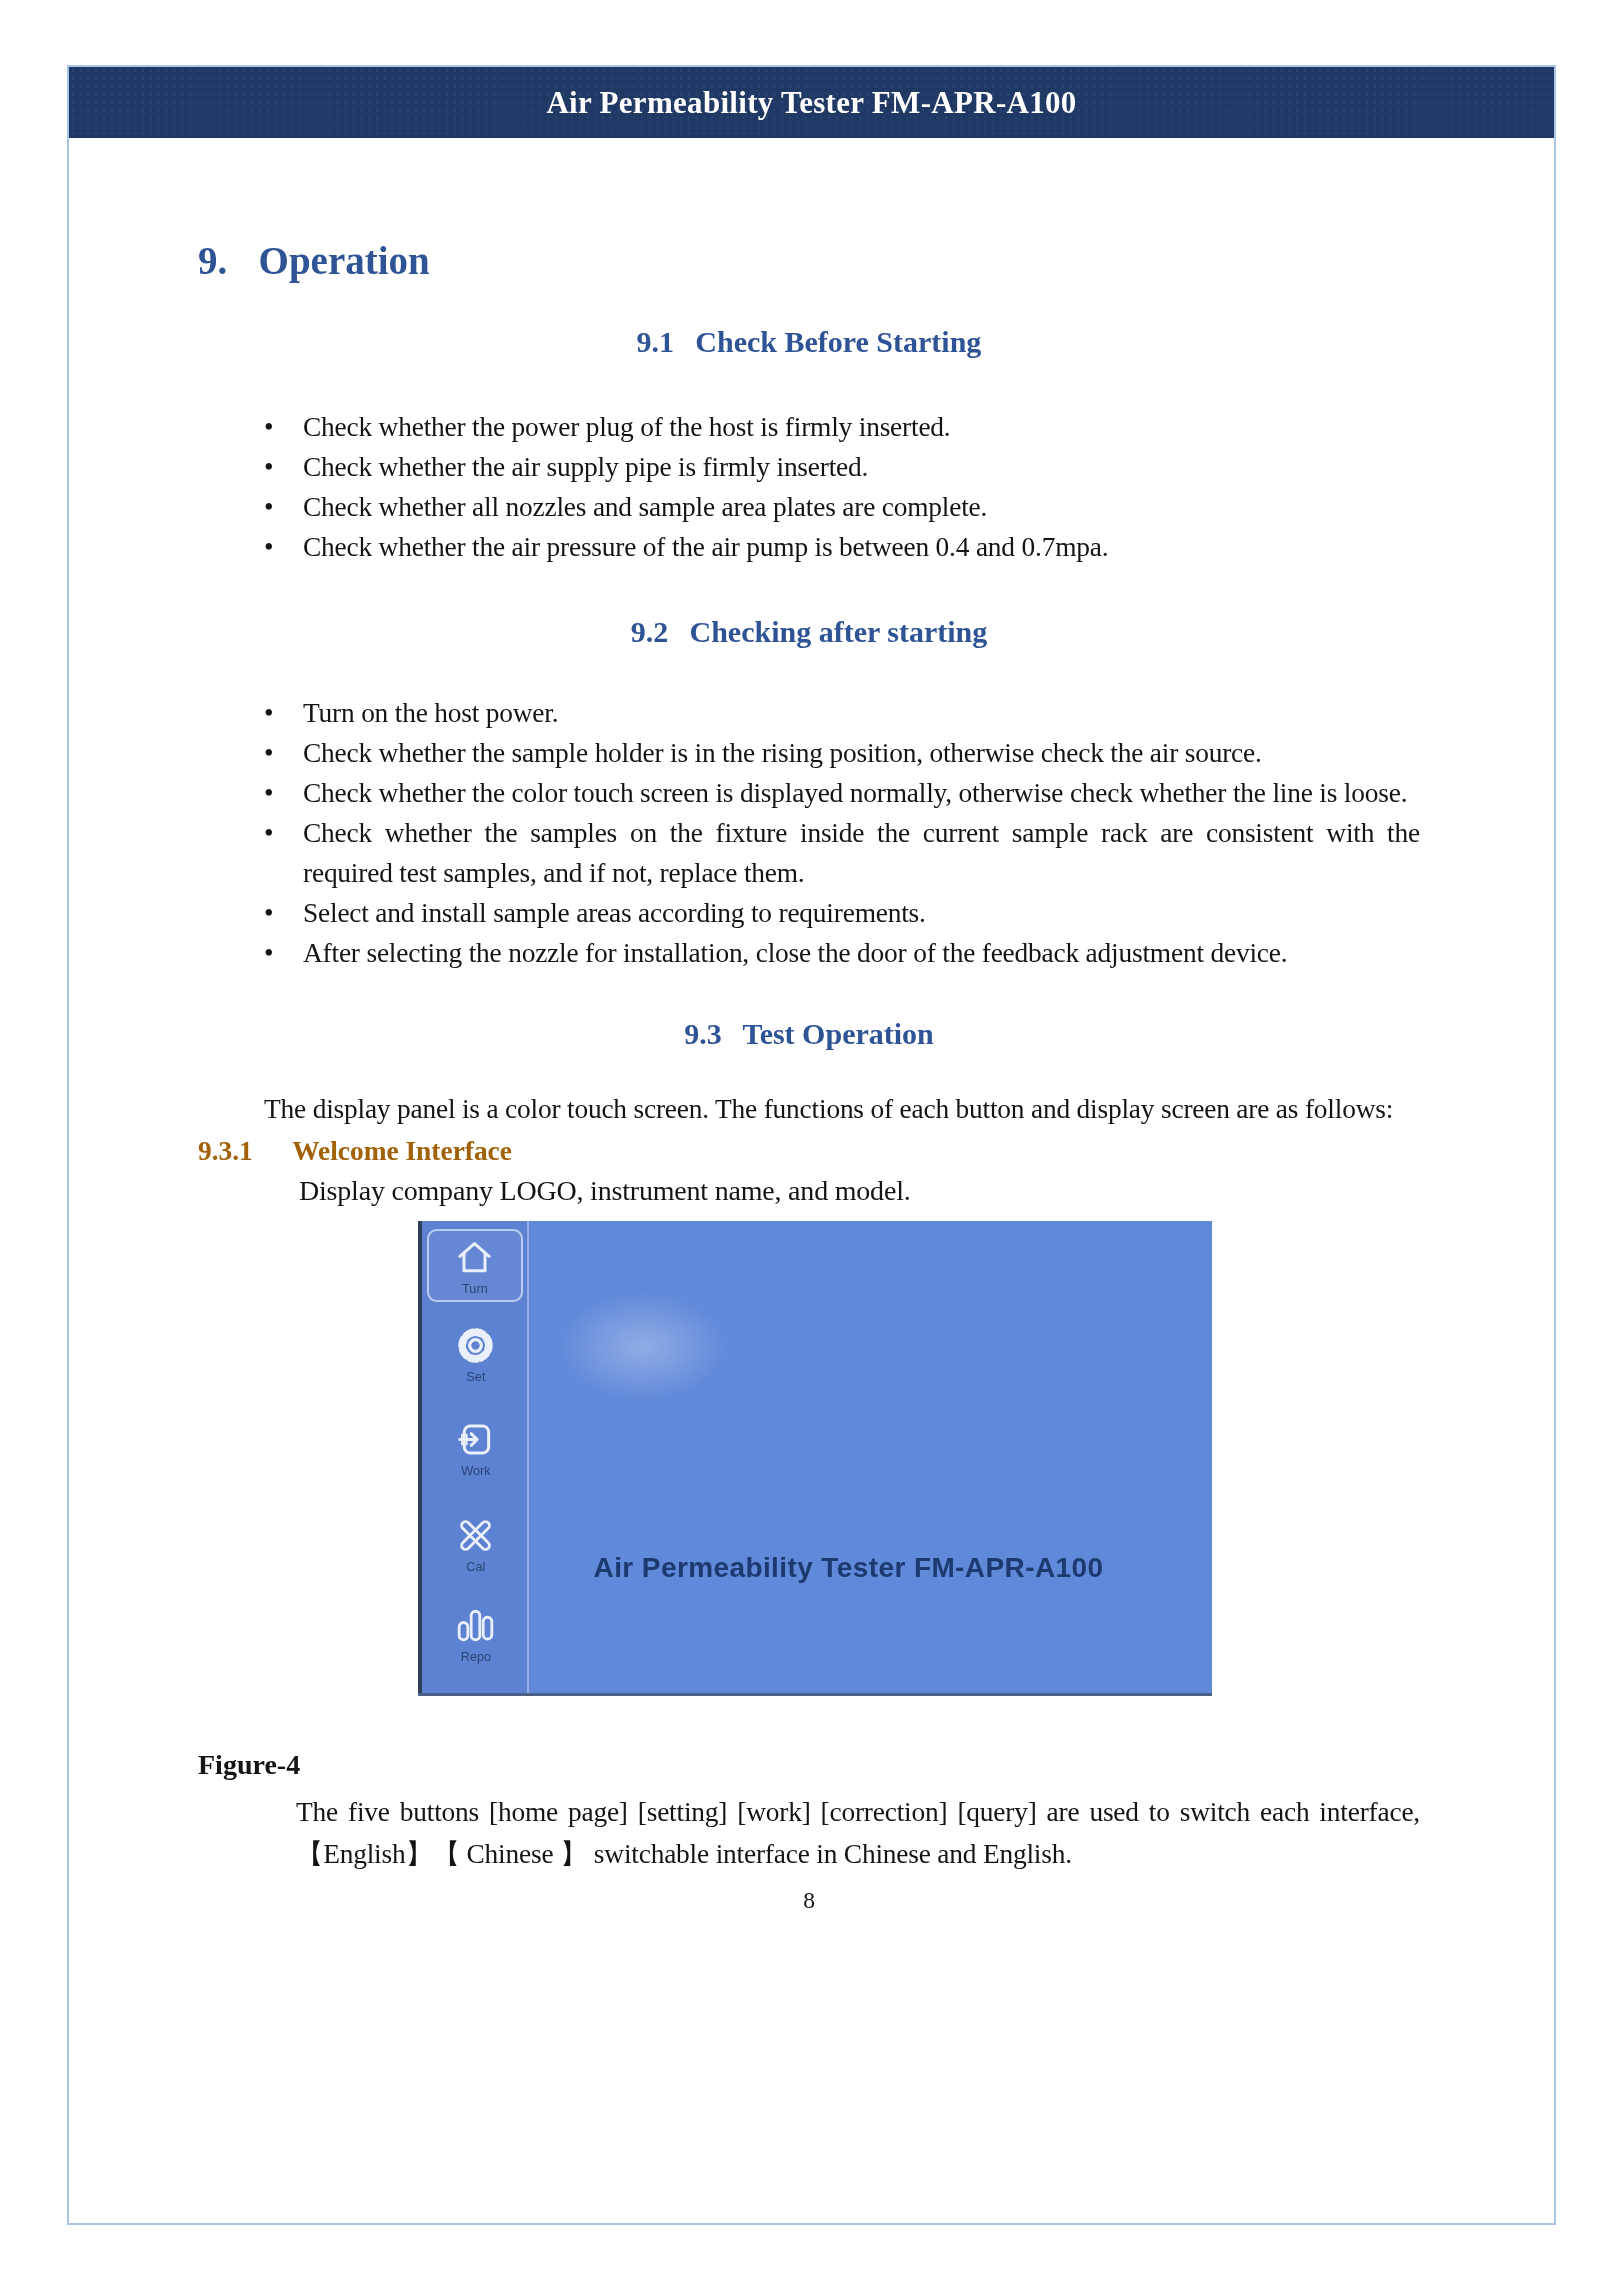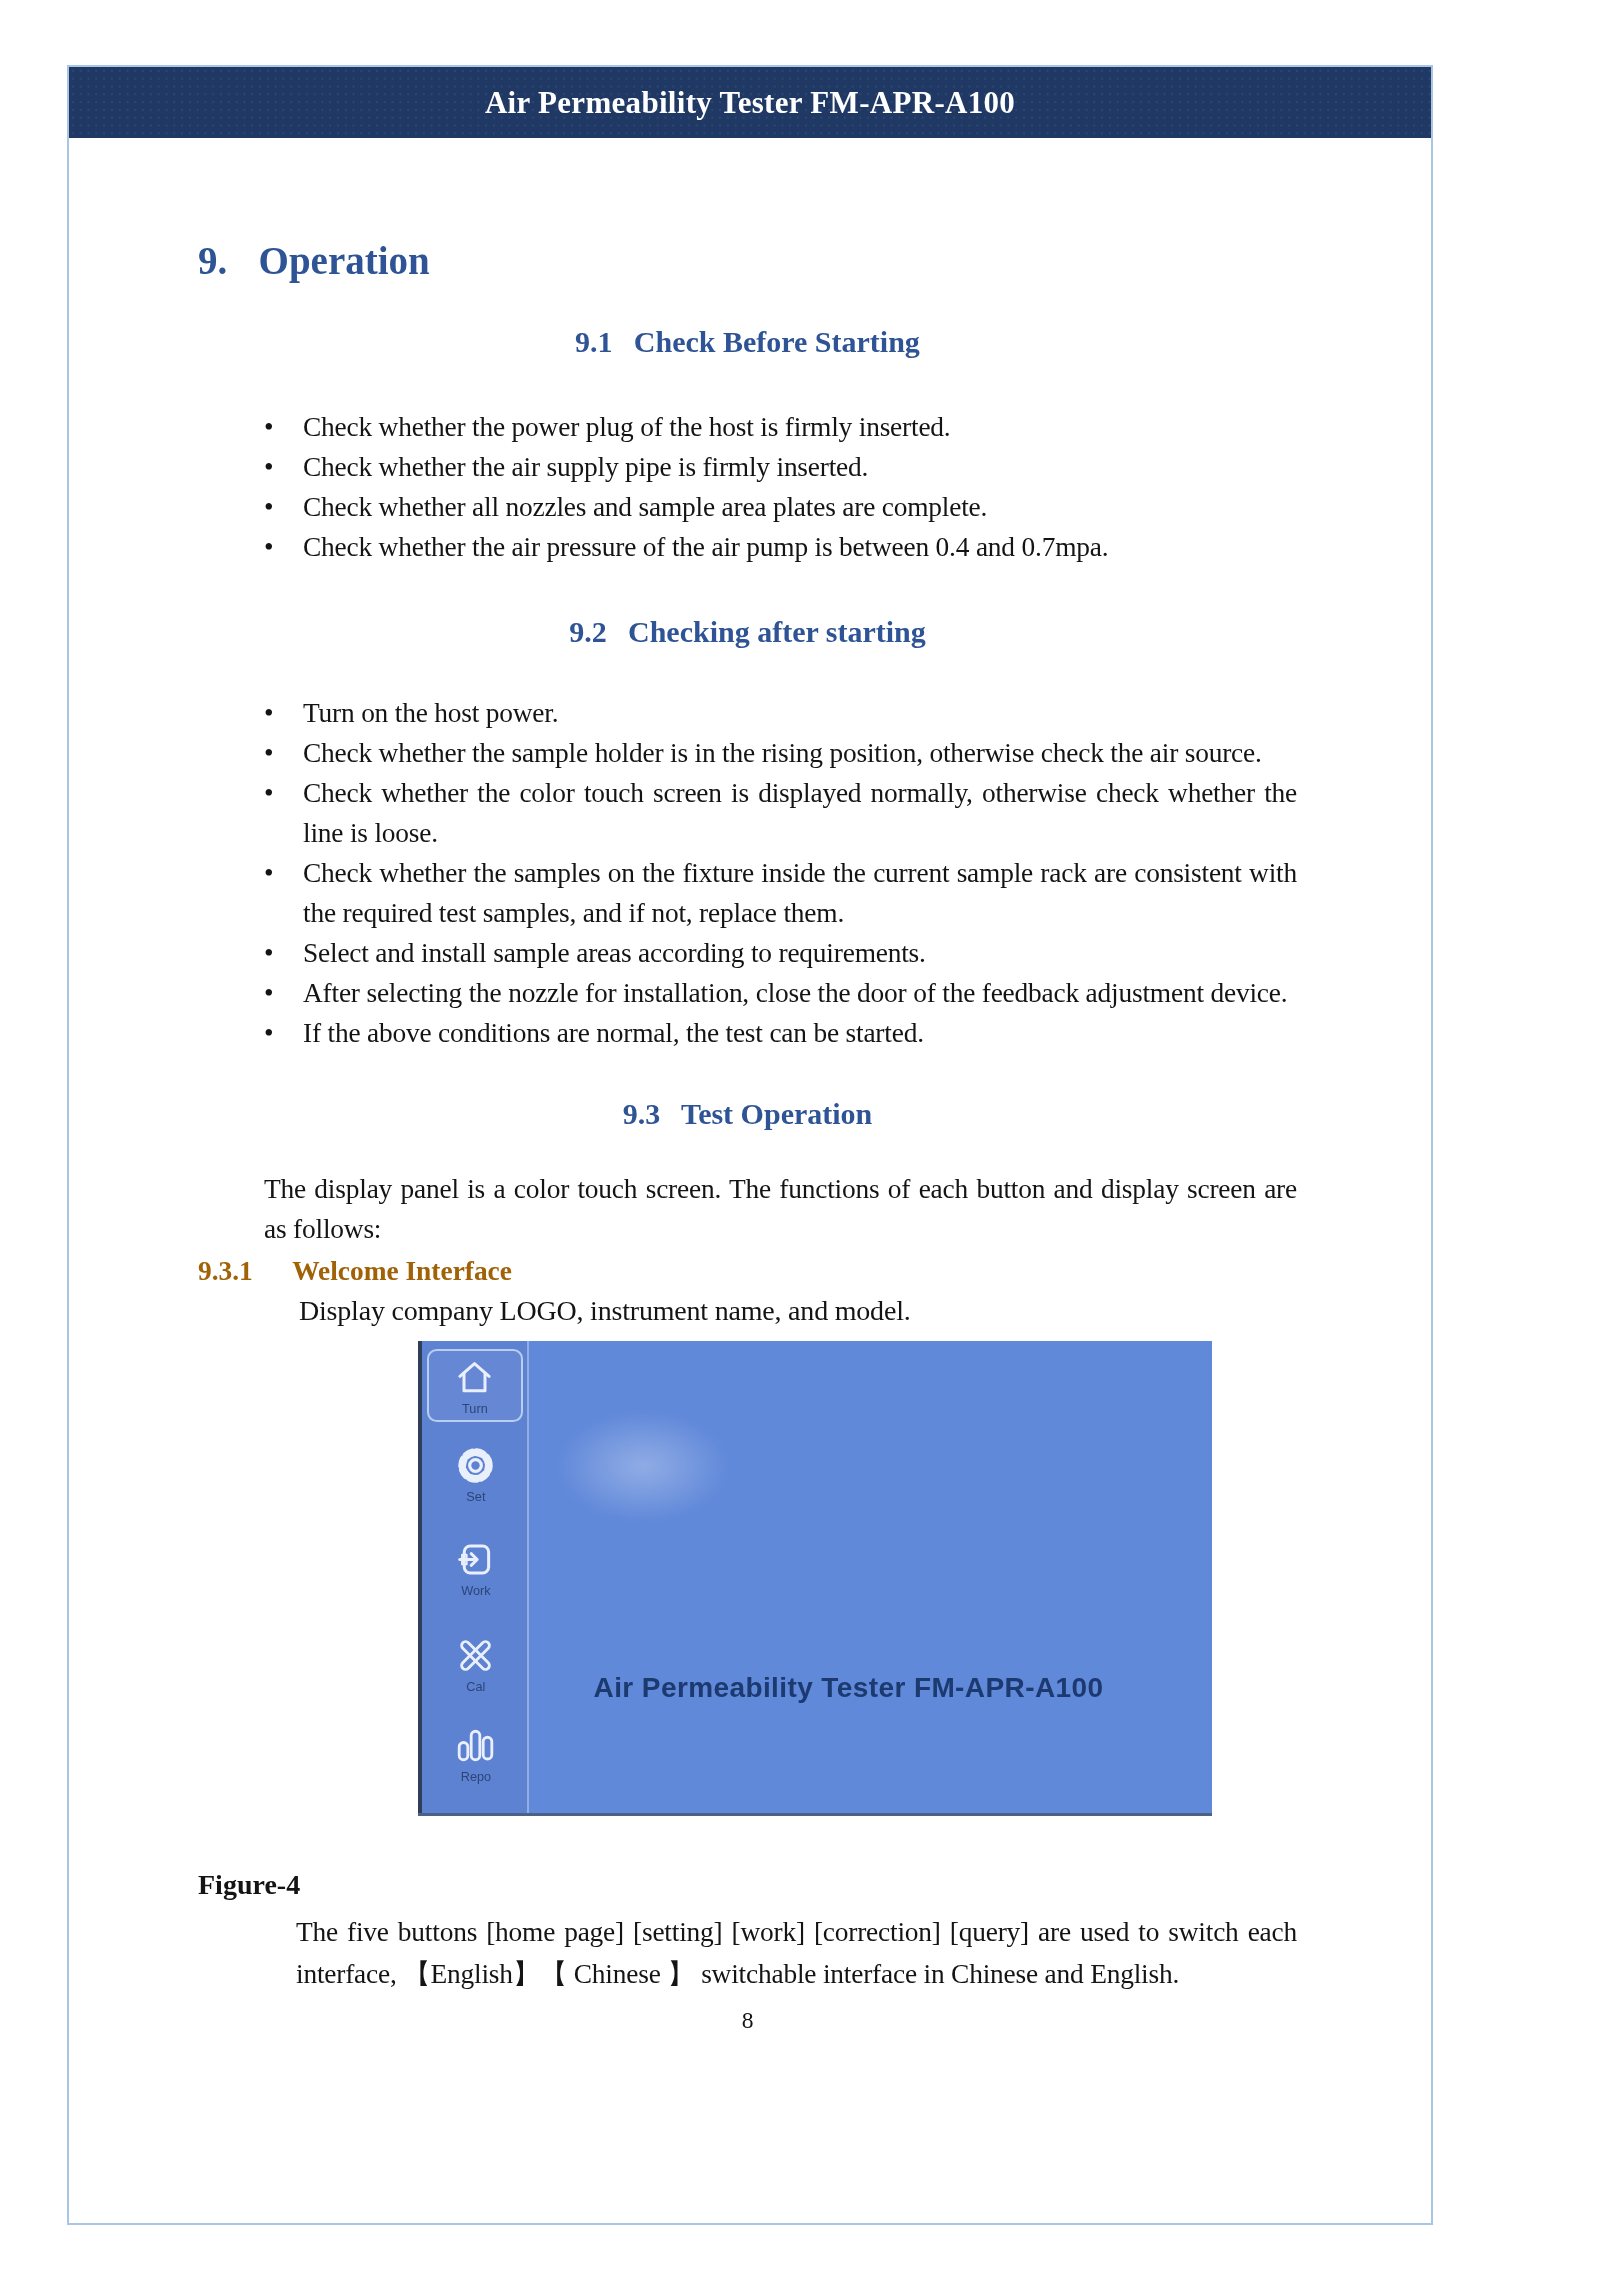--- a/index.html
+++ b/index.html
@@ -2,21 +2,21 @@
 <html><head>
 <meta charset="utf-8">
 <style>
   html,body { margin:0; padding:0; background:#ffffff; }
   body {
     width:1621px; height:2293px; position:relative;
     font-family:"Liberation Serif", serif; color:#141414;
     -webkit-font-smoothing:antialiased;
   }
   .page {
-    position:absolute; left:67px; top:65px; width:1366px; height:2160px;
+    position:absolute; left:67px; top:65px; width:1489px; height:2160px;
     border:2px solid #a9c6e6; box-sizing:border-box; background:#ffffff;
   }
   .page-header {
     height:71px; background:#1f3864; display:flex; align-items:center; justify-content:center;
     background-image:radial-gradient(circle, rgba(130,160,210,0.14) 1px, transparent 1.4px);
     background-size:7.8px 7.8px;
   }
   .page-header-title {
     color:#ffffff; font-weight:bold; font-size:31px; letter-spacing:0.3px;
   }
@@ -136,21 +136,20 @@
       <span>Checking after starting</span>
     </h2>
 
     <ul class="bullets b92">
       <li>Turn on the host power.</li>
       <li>Check whether the sample holder is in the rising position, otherwise check the air source.</li>
       <li>Check whether the color touch screen is displayed normally, otherwise check whether the line is loose.</li>
       <li>Check whether the samples on the fixture inside the current sample rack are consistent with the required test samples, and if not, replace them.</li>
       <li>Select and install sample areas according to requirements.</li>
       <li>After selecting the nozzle for installation, close the door of the feedback adjustment device.</li>
-      <li>If the above conditions are normal, the test can be started.</li>
     </ul>
 
     <h2 class="sec m93">
       <span class="num">9.3</span>
       <span>Test Operation</span>
     </h2>
 
     <p class="intro">The display panel is a color touch screen. The functions of each button and display screen are as follows:</p>
 
     <div class="sub-heading">

